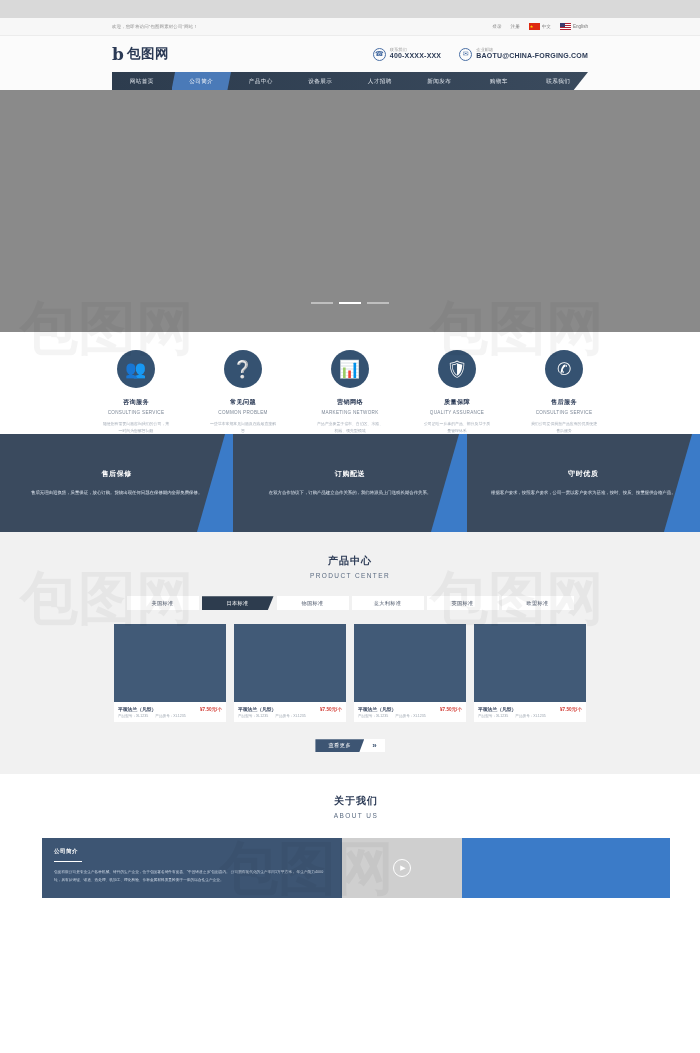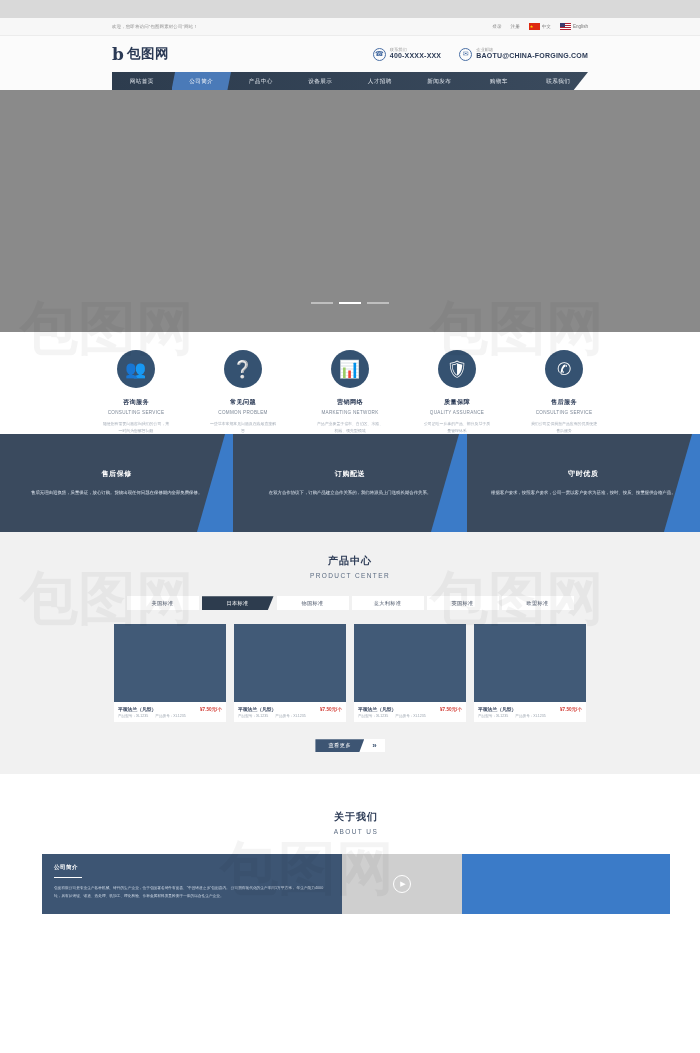--- a/index.html
+++ b/index.html
@@ -105,21 +105,21 @@
   .card-row2 { display: flex; gap: 7px; padding: 0 4px 4px; font-size: 3.6px; color: #9aa3ae; }
   .more-wrap { display: flex; justify-content: center; margin-top: 17px; }
   .more { display: flex; align-items: center; background: #fff; }
   .more-btn {
     background: #3d5573; color: #fff; font-size: 5.2px; letter-spacing: .5px;
     padding: 0 13px; height: 13px; line-height: 13px; clip-path: polygon(0 0, 100% 0, 90% 100%, 0 100%);
   }
   .more-arrow { padding: 0 8px; font-size: 8px; color: #3d5573; font-weight: bold; height: 13px; line-height: 13px; }
 
   
-  .about { background: #fff; padding-top: 36px; margin-left: 12px; }
+  .about { background: #fff; padding-top: 20px; margin-left: 12px; }
   .about-row { display: flex; margin-top: 19px; padding: 0 30px; height: 60px; }
   .ab-left { width: 300px; background: #3d5573; padding: 10px 12px; }
   .ab-title { font-size: 5.6px; color: #fff; font-weight: bold; letter-spacing: .4px; }
   .ab-rule { width: 28px; height: 1px; background: #fff; margin: 5px 0 7px; }
   .ab-text { font-size: 3.7px; color: #cfd9e6; line-height: 1.95; }
   .ab-mid { width: 120px; background: #cfcfcf; display: flex; align-items: center; justify-content: center; }
   .play { width: 18px; height: 18px; border-radius: 50%; border: 1.2px solid #fff; display: flex; align-items: center; justify-content: center; color: #fff; font-size: 7px; padding-left: 2px; }
   .ab-right { flex: 1; background: #3b7bc8; }
 
   

